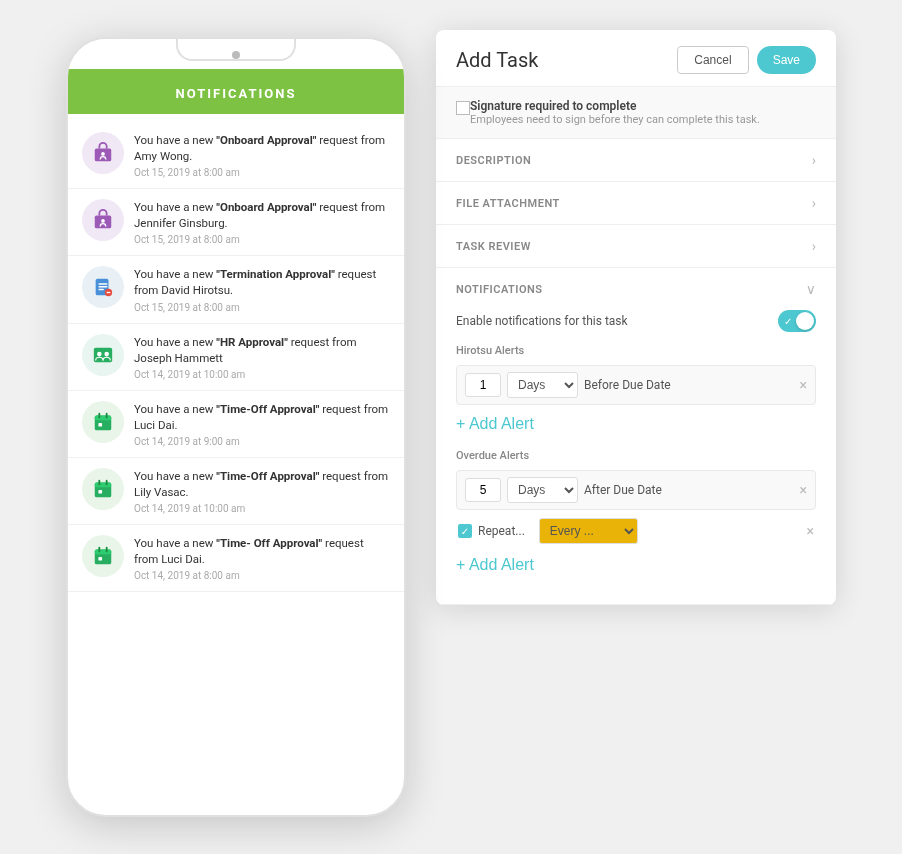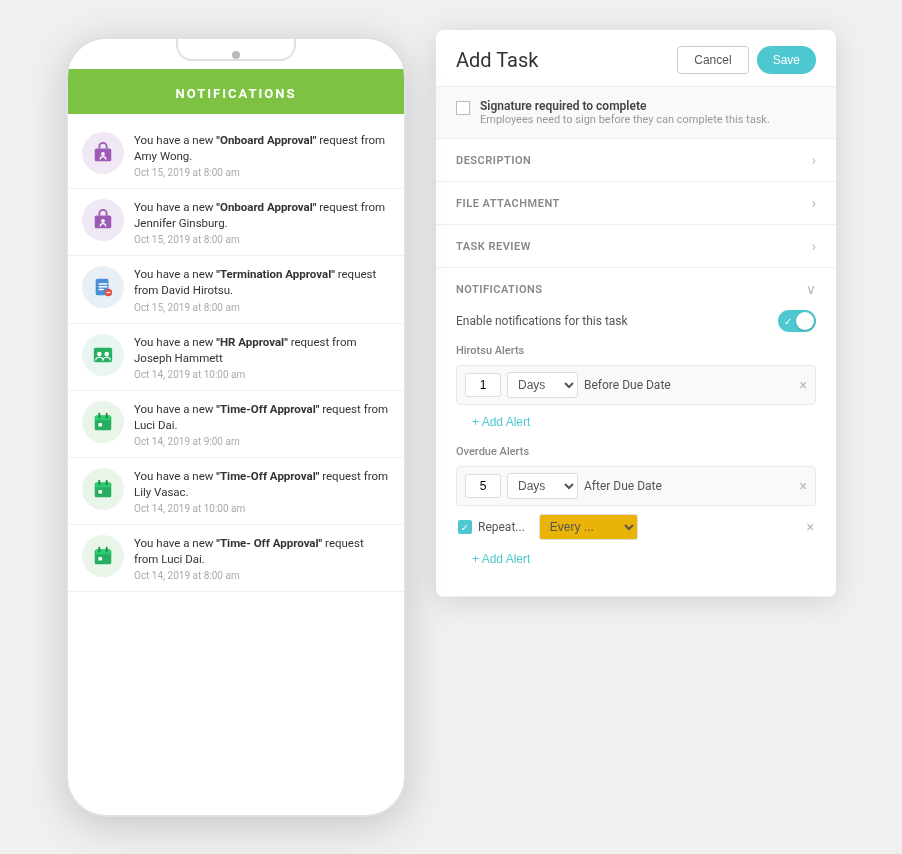--- a/index.html
+++ b/index.html
@@ -157,21 +157,20 @@
       color: #fff;
       cursor: pointer;
     }
 
     .signature-row {
       display: flex;
       align-items: flex-start;
       padding: 12px 20px;
       background: #f9f9f9;
       border-bottom: 1px solid #eee;
-      gap: 10px;
     }
     .sig-checkbox {
       width: 14px;
       height: 14px;
       border: 1px solid #bbb;
       background: #fff;
       margin-top: 2px;
       flex-shrink: 0;
     }
     .sig-text { font-size: 11px; color: #555; }
@@ -299,30 +298,29 @@
       flex: 1;
     }
     .alert-close {
       color: #bbb;
       font-size: 14px;
       cursor: pointer;
     }
 
     .add-alert-btn {
       color: #4dc8d0;
-      font-size: 12px;
+      font-size: 16px;
       cursor: pointer;
       display: flex;
       align-items: center;
       gap: 4px;
       margin-bottom: 14px;
       background: none;
       border: none;
       padding: 2px 0;
-      margin-left: 16px;
     }
 
     .overdue-section {
       margin-top: 4px;
     }
 
     .repeat-row {
       display: flex;
       align-items: center;
       gap: 6px;

